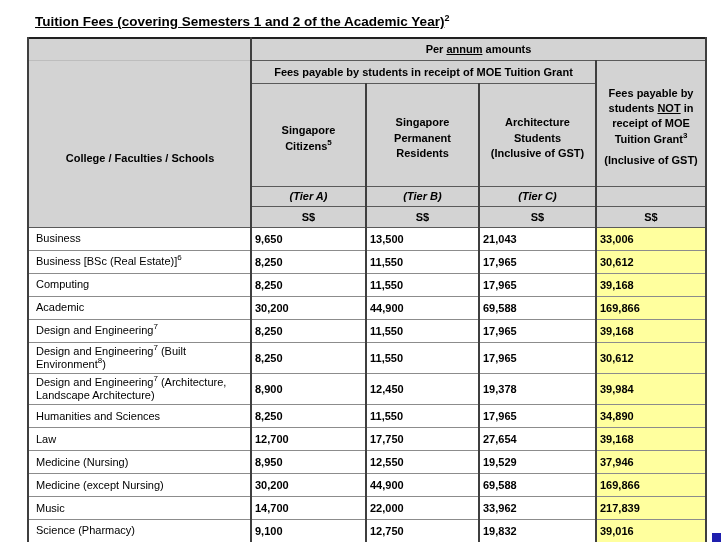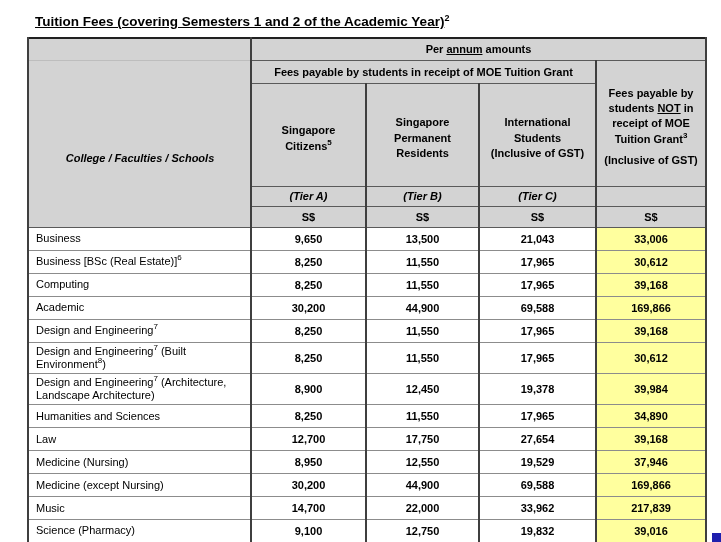--- a/index.html
+++ b/index.html
@@ -38,35 +38,34 @@
   }
   .fees-table thead td{
     background:var(--header-bg);
     font-weight:bold;text-align:center;vertical-align:middle;
     border-top-color:var(--line-mid);border-bottom-color:var(--line-mid);
   }
   .cell-empty-top{border-bottom:1px solid #bdbdbd !important;}
   .cell-college{
     text-align:left;vertical-align:top;
     padding:28px 6px 0 7px !important;
-    font-style:italic;
   }
   .cell-name{vertical-align:top;padding-top:8px !important;line-height:1.45;}
   .cell-not{vertical-align:top;padding-top:8px !important;line-height:1.4;}
   .cell-not .gst-line{margin-top:6px;}
   tr.row-per-annum{height:22px;}
   tr.row-grant{height:23px;}
   tr.row-names{height:103px;}
   tr.row-tier{height:20px;font-style:italic;}
   tr.row-currency{height:21px;}
 
   .fees-table tbody tr{height:23px;margin-left:20px;}
   .fees-table tbody td{background:#ffffff;vertical-align:middle;}
   .fees-table tbody td.label-cell{text-align:left;padding:2px 5px 2px 7px;line-height:1.2;}
-  .fees-table tbody td.num{text-align:center;font-weight:bold;}
+  .fees-table tbody td.num{text-align:left;font-weight:bold;}
   .fees-table tbody td.highlight{background:var(--highlight-bg);}
 
   .corner-artifact{
     position:absolute;left:712px;top:533px;width:9px;height:9px;
     background:#1f1fae;
   }
 </style>
 </head>
 <body>
 
@@ -100,21 +99,21 @@
       <td class="cell-name">
         <div>Singapore</div>
         <div><span>Citizens</span><sup>5</sup></div>
       </td>
       <td class="cell-name">
         <div>Singapore</div>
         <div>Permanent</div>
         <div>Residents</div>
       </td>
       <td class="cell-name">
-        <div>International</div>
+        <div>Architecture</div>
         <div>Students</div>
         <div>(Inclusive of GST)</div>
       </td>
     </tr>
     <tr class="row-tier">
       <td>(Tier A)</td>
       <td>(Tier B)</td>
       <td>(Tier C)</td>
       <td></td>
     </tr>

